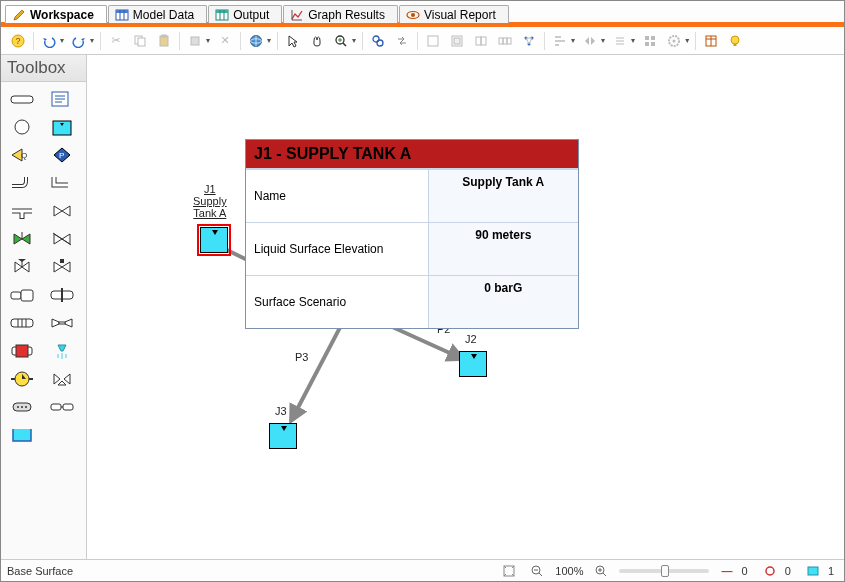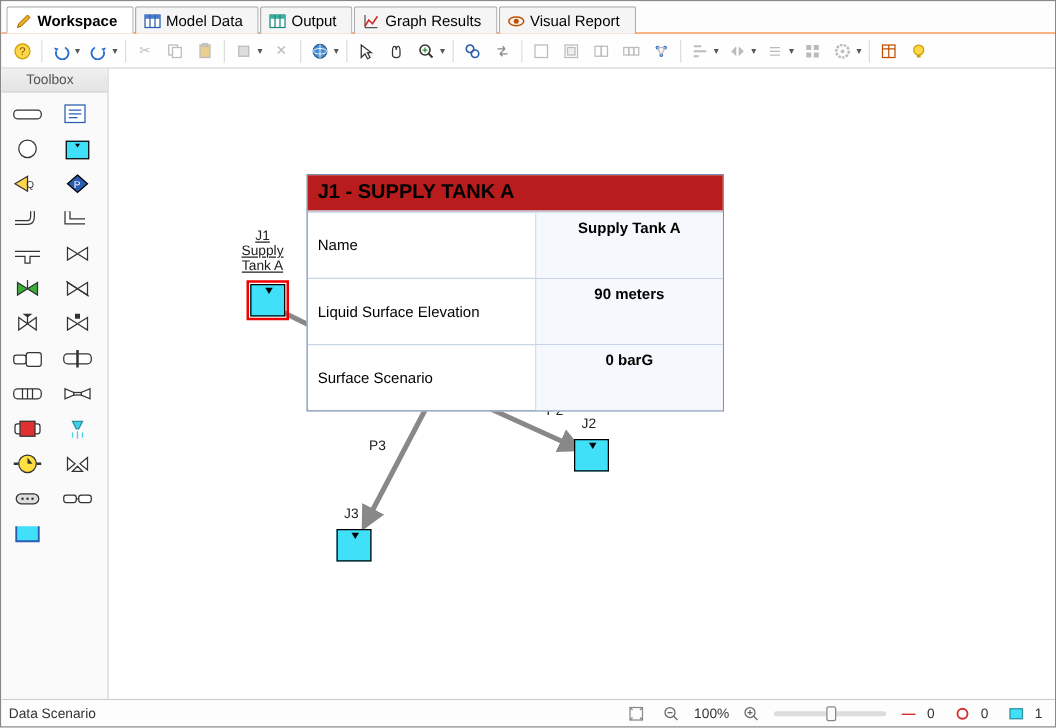--- a/index.html
+++ b/index.html
@@ -1,35 +1,35 @@
 <!DOCTYPE html>
 <html><head>
 <meta charset="utf-8">
 <style>
   * { box-sizing: border-box; margin: 0; padding: 0; }
   body { font-family: "Segoe UI", Tahoma, sans-serif; font-size: 11px; background: #fff; width: 845px; height: 582px; overflow: hidden; border: 1px solid #888; }
   
   
-  .tab-bar { display: flex; background: #fdfdfd; border-bottom: 1px solid #f97316; height: 26px; padding-left: 4px; padding-top: 3px; gap: 1px; }
+  .tab-bar { display: flex; background: #fdfdfd; border-bottom: 5px solid #f97316; height: 26px; padding-left: 4px; padding-top: 3px; gap: 1px; }
   .tab { display: flex; align-items: center; gap: 4px; padding: 3px 12px 2px 6px; border: 1px solid #aaa; border-bottom: none; background: #f5f5f5; border-top-left-radius: 2px; border-top-right-radius: 2px; cursor: pointer; font-size: 12px; position: relative; top: 1px; }
   .tab.active { background: #fff; font-weight: bold; border-bottom: 1px solid #fff; }
   .tab .icon-slot { width: 14px; height: 14px; display: inline-flex; align-items: center; justify-content: center; }
   
   
   .toolbar { display: flex; align-items: center; gap: 2px; padding: 3px 6px; border-bottom: 1px solid #ccc; height: 28px; background: #fefefe; }
   .tbtn { width: 22px; height: 22px; display: flex; align-items: center; justify-content: center; border-radius: 2px; cursor: pointer; color: #555;}
   .tsep { width: 1px; height: 18px; background: #ddd; margin: 0 2px; }
   .tdrop { font-size: 8px; color: #555; margin-left: -2px; padding-right:2px;}
   
   
   .main { display: flex; height: calc(100% - 26px - 28px - 22px); }
   
   
   .toolbox { width: 86px; background: #fafafa; border-right: 1px solid #ccc; display: flex; flex-direction: column; }
-  .toolbox-header { background: linear-gradient(#f0f0f0,#e4e4e4); border-bottom: 1px solid #ccc; padding: 3px 20px; font-size: 11px; color: #555; }
+  .toolbox-header { background: linear-gradient(#f0f0f0,#e4e4e4); border-bottom: 1px solid #ccc; padding: 3px 6px; font-size: 17px; color: #555; }
   .toolbox-grid { display: grid; grid-template-columns: 1fr 1fr; gap: 2px; padding: 4px; }
   .tool { width: 34px; height: 26px; display: flex; align-items: center; justify-content: center; border: 1px solid transparent; cursor: pointer; }
   .tool svg { width: 28px; height: 20px; }
   
   
   .canvas-wrap { flex: 1; position: relative; background: #fff; }
   .canvas { position: absolute; inset: 0; overflow: scroll; }
   .canvas-inner { position: relative; width: 1200px; height: 800px; }
   
   .node-tank { position: absolute; width: 28px; height: 26px; background: #40e0f8; border: 1px solid #000; }
@@ -506,21 +506,21 @@
             <div class="info-cell-r">0 barG</div>
           </div>
         </div>
 
       </div>
     </div>
   </div>
 </div>
 
 <div class="status">
-  <span>Data Scenario</span>
+  <span>Base Surface</span>
   <div class="spacer"></div>
   <div class="stat-seg">
       <svg class="mini-icon">
         <rect x="1" y="1" width="10" height="10" fill="none" stroke="#888"></rect>
         <path d="M3 3 L1 1 M9 3 L11 1 M3 9 L1 11 M9 9 L11 11" stroke="#888"></path>
       </svg>
     </div>
   <div class="stat-seg">
       <svg class="mini-icon">
         <circle cx="5" cy="5" r="4" fill="none" stroke="#666"></circle>

